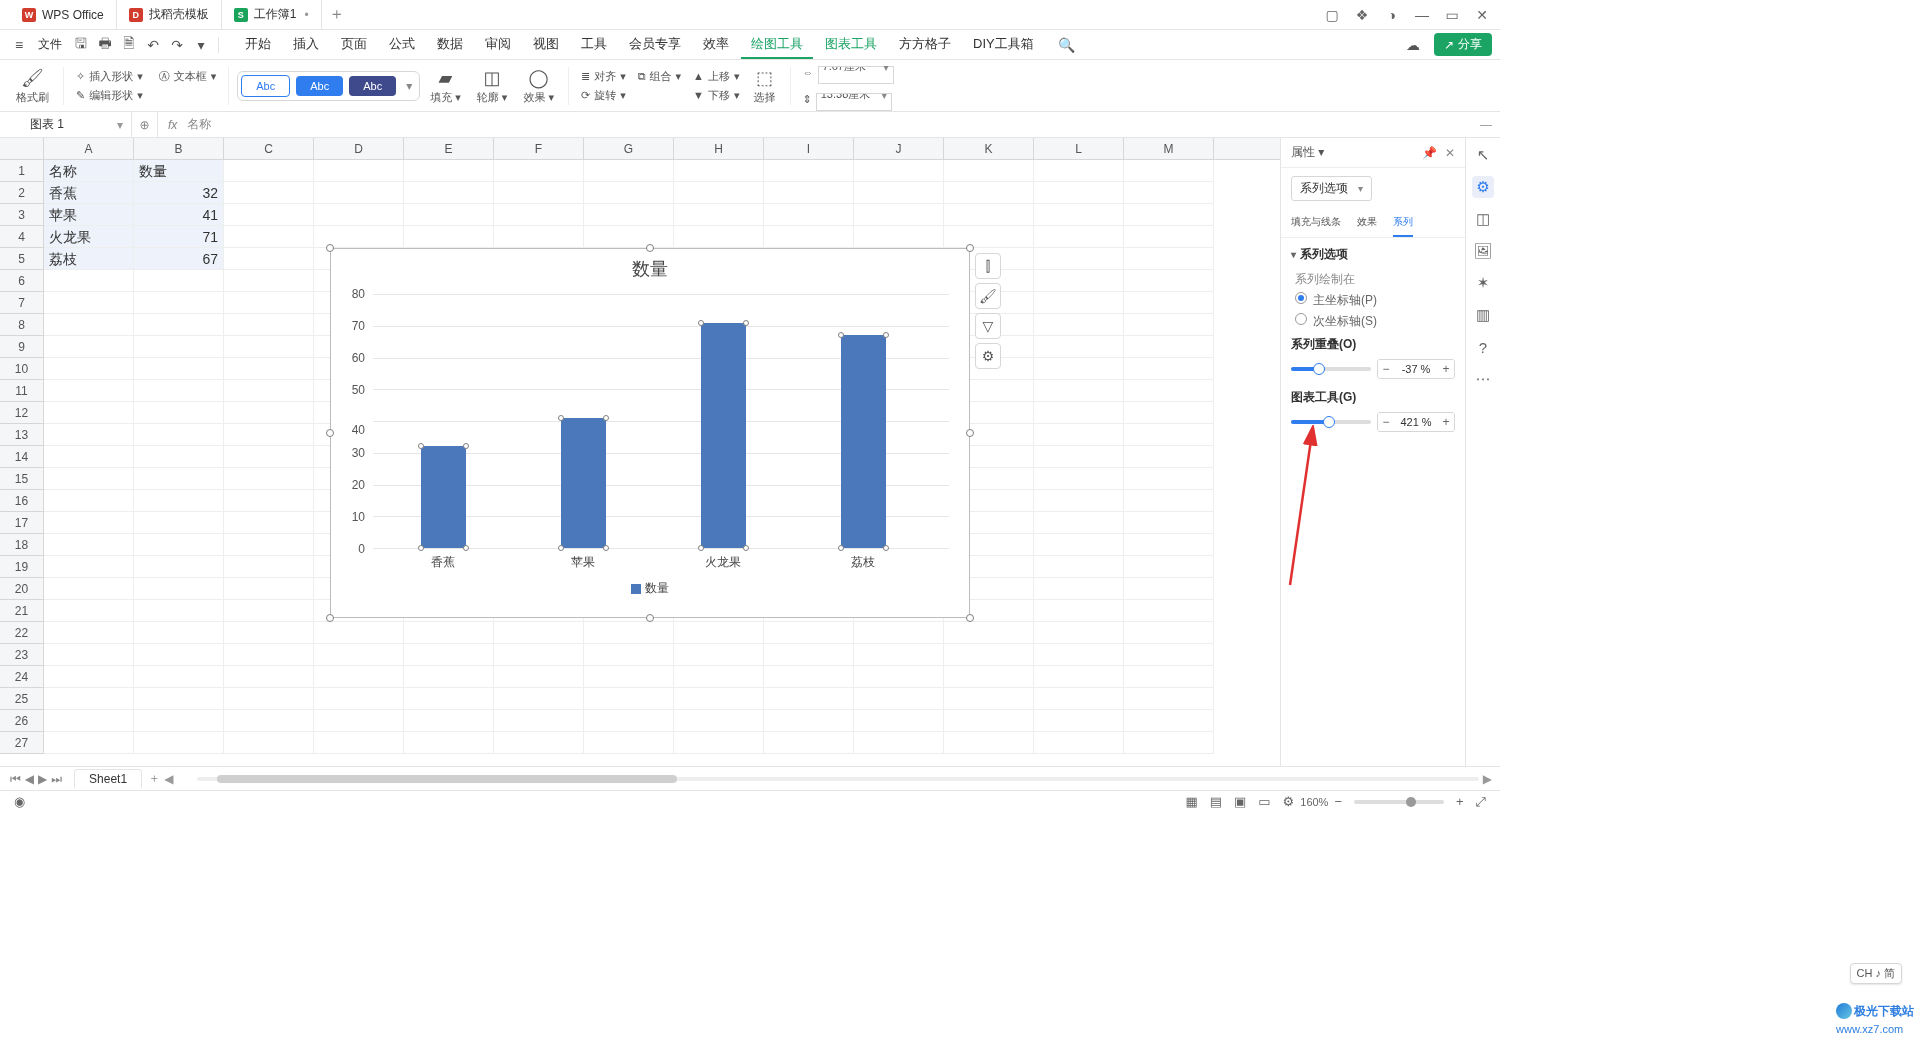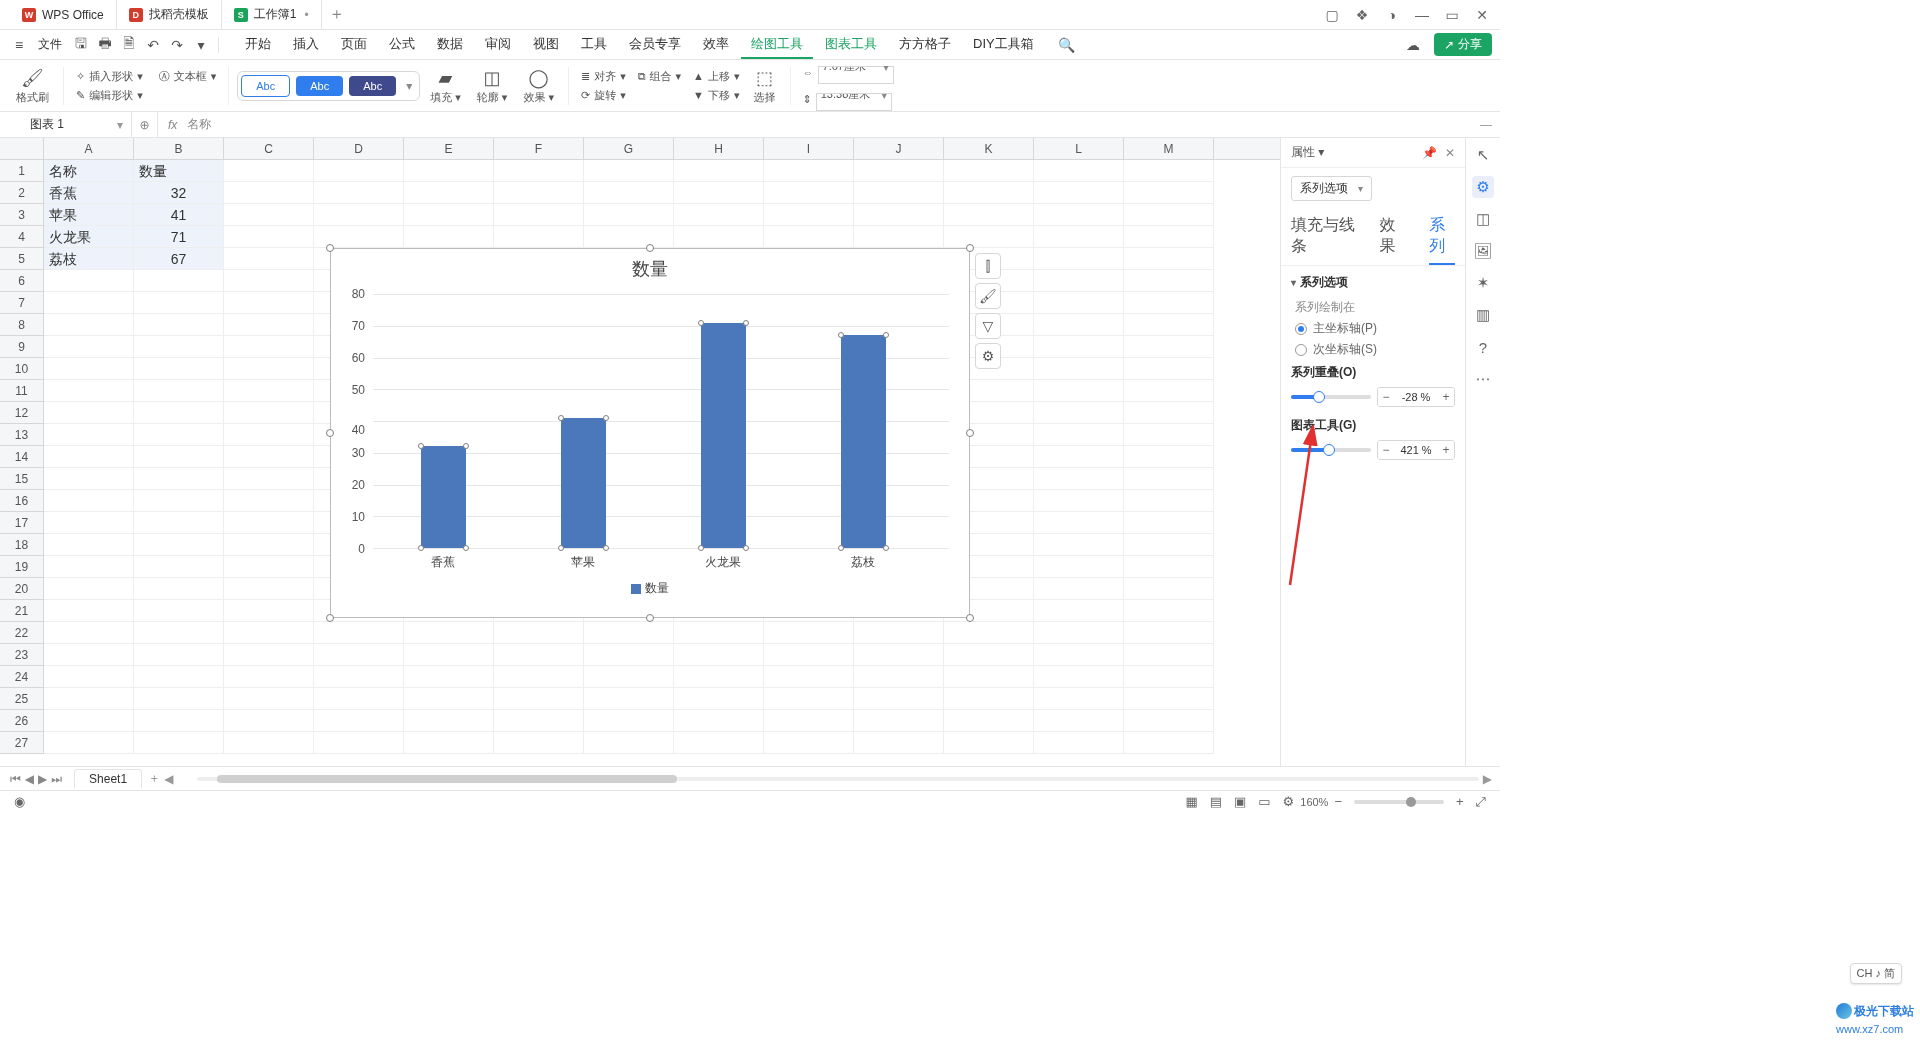--- a/index.html
+++ b/index.html
@@ -73,21 +73,21 @@
   .grid-wrap{flex:1;position:relative;overflow:hidden}
 
   
   .colhdrs{display:flex;height:22px;background:var(--bg2);border-bottom:1px solid var(--border)}
   .corner{width:44px;border-right:1px solid var(--border);background:var(--bg2)}
   .colhdr{flex:0 0 90px;text-align:center;line-height:22px;border-right:1px solid var(--border);color:#555;font-size:12px;background:var(--bg2)}
   .rows{position:relative}
   .row{display:flex;height:22px}
   .rowhdr{width:44px;text-align:center;border-right:1px solid var(--border);border-bottom:1px solid var(--border);background:var(--bg2);line-height:22px;font-size:12px;color:#555}
   .cell{flex:0 0 90px;border-right:1px solid var(--border-lighter);border-bottom:1px solid var(--border-lighter);padding:0 5px;line-height:22px;font-size:14px;background:#fff}
-  .cell.right{text-align:center}
+  .cell.right{text-align:right}
   .cell.sel{background:#eef3fb}
 
   
   .chart-obj{position:absolute;left:330px;top:110px;width:640px;height:370px;background:#fff;border:1px solid #bcbcbc}
   .chart-title{text-align:center;font-size:18px;padding:8px 0;color:#444}
   .handle{position:absolute;width:8px;height:8px;border:1px solid #7f7f7f;border-radius:50%;background:#fff}
   .h-tl{left:-5px;top:-5px}.h-tm{left:50%;top:-5px;margin-left:-4px}.h-tr{right:-5px;top:-5px}
   .h-ml{left:-5px;top:50%;margin-top:-4px}.h-mr{right:-5px;top:50%;margin-top:-4px}
   .h-bl{left:-5px;bottom:-5px}.h-bm{left:50%;bottom:-5px;margin-left:-4px}.h-br{right:-5px;bottom:-5px}
   .chart-inner{position:relative;margin:5px 20px 5px 10px;height:255px}
@@ -109,28 +109,28 @@
 
   
   .side{display:flex;border-left:1px solid var(--border-light)}
   .panel{width:185px;display:flex;flex-direction:column;border-right:1px solid var(--border-light);background:#fff}
   .panel-hd{display:flex;align-items:center;justify-content:space-between;padding:6px 10px;border-bottom:1px solid var(--border-lighter)}
   .panel-hd .ttl{font-size:12px;color:#555}
   .panel-hd .acts{display:flex;gap:8px;color:#888}
   .series-opt{padding:8px 10px}
   .combo{display:inline-flex;align-items:center;gap:6px;border:1px solid var(--border);padding:3px 8px;border-radius:3px;font-size:12px}
   .combo::after{content:"▾";font-size:10px;color:#888;margin-left:4px}
-  .subtabs{display:flex;gap:24px;padding:0 10px;font-size:16px;border-bottom:1px solid var(--border-lighter)}
+  .subtabs{display:flex;gap:16px;padding:0 10px;font-size:10px;border-bottom:1px solid var(--border-lighter)}
   .subtab{padding:6px 0;color:#555}
   .subtab.active{color:var(--accent);border-bottom:2px solid var(--accent)}
   .sect{padding:8px 10px}
   .sect .hdr{display:flex;align-items:center;gap:4px;font-size:12px;color:#333;font-weight:600}
   .sect .hdr::before{content:"▾";font-size:10px;color:#666}
   .sect-sub{font-size:12px;color:#888;margin:8px 0 2px 4px}
-  .radio-row{display:flex;align-items:center;gap:6px;font-size:12px;color:#666;margin:4px 0 4px 4px}
+  .radio-row{display:flex;gap:6px;font-size:12px;color:#666;margin:4px 0 4px 4px}
   .radio{width:12px;height:12px;border:1px solid #999;border-radius:50%;display:inline-block;position:relative}
   .radio.on::after{content:"";position:absolute;inset:2px;background:var(--accent);border-radius:50%}
   .slider-row{margin:6px 0 10px 0}
   .slider-lbl{font-size:12px;color:#333;font-weight:600;margin-bottom:6px}
   .slider-ctrl{display:flex;align-items:center;gap:6px}
   .slider{position:relative;flex:1;height:4px;background:#ddd;border-radius:2px}
   .slider .fill{position:absolute;left:0;top:0;bottom:0;background:var(--accent);border-radius:2px}
   .slider .knob{position:absolute;top:-4px;width:12px;height:12px;border:1px solid var(--accent);background:#fff;border-radius:50%;transform:translateX(-50%)}
   .stepper{display:flex;align-items:center;border:1px solid var(--border);border-radius:3px;overflow:hidden}
   .stepper button{width:16px;height:18px;border:none;background:#fff;font-size:12px;color:#666;padding:0}
@@ -866,21 +866,21 @@
 
         <div class="slider-row">
           <div class="slider-lbl">系列重叠(O)</div>
           <div class="slider-ctrl">
             <div class="slider">
                 <div class="fill" style="width:35%"></div>
                 <div class="knob" style="left:35%"></div>
               </div>
             <div class="stepper">
                 <button>−</button>
-                <span class="val"><span>-28</span> <span>%</span></span>
+                <span class="val"><span>-37</span> <span>%</span></span>
                 <button>+</button>
               </div>
           </div>
         </div>
 
         <div class="slider-row">
           <div class="slider-lbl">图表工具(G)</div>
           <div class="slider-ctrl">
             <div class="slider">
                 <div class="fill" style="width:48%"></div>

